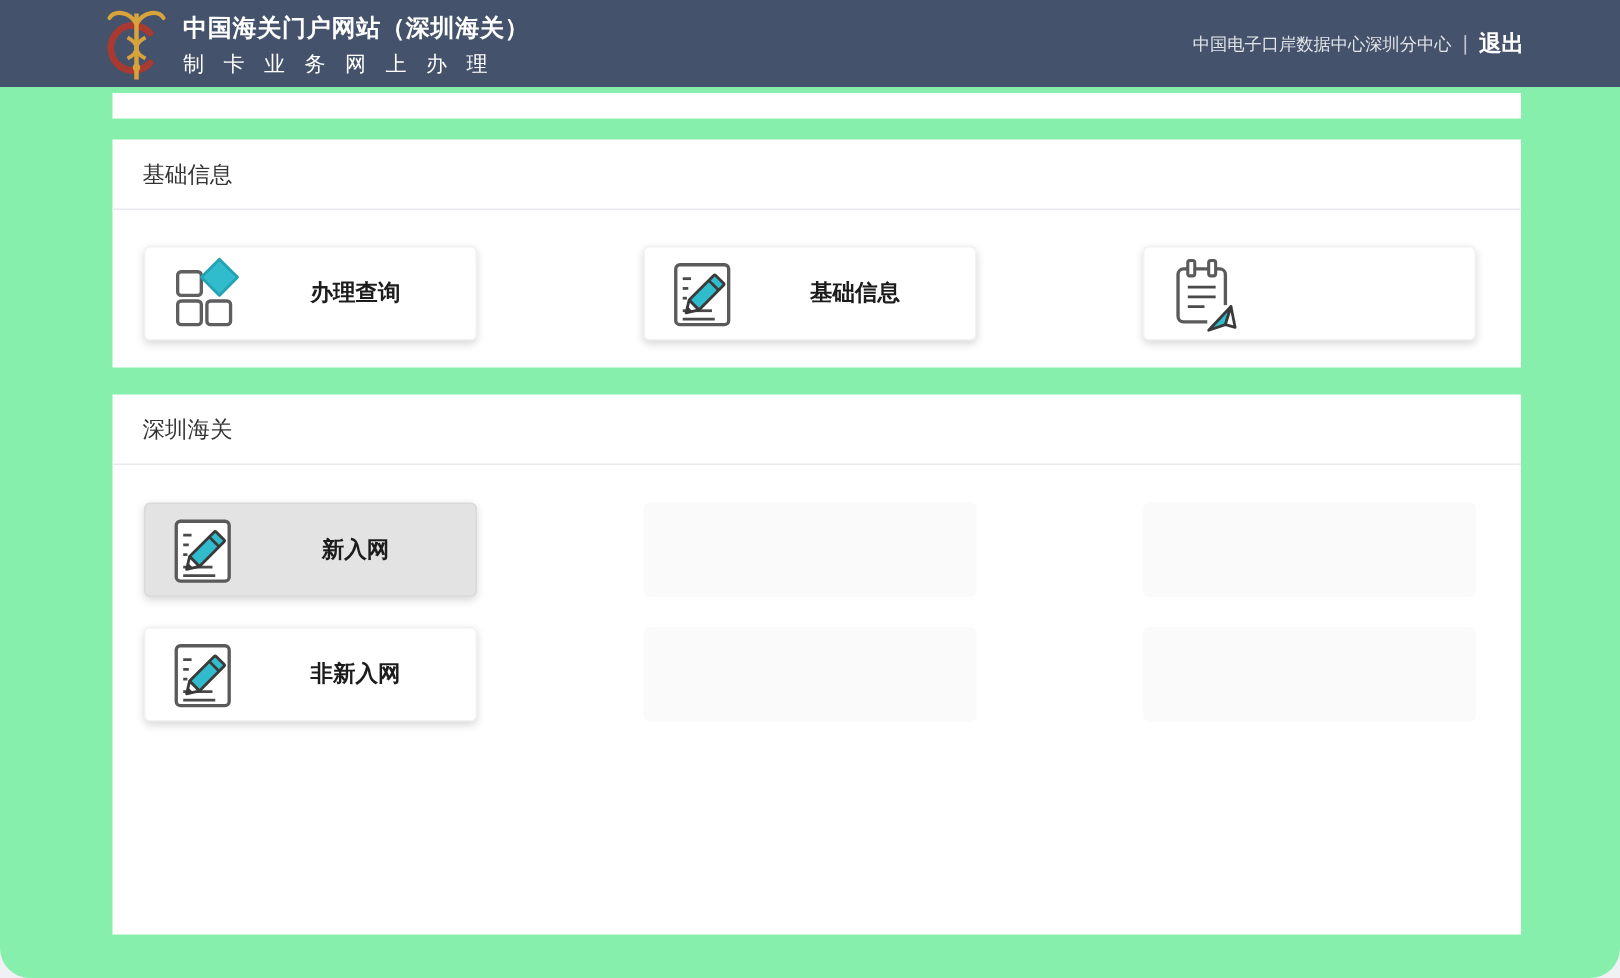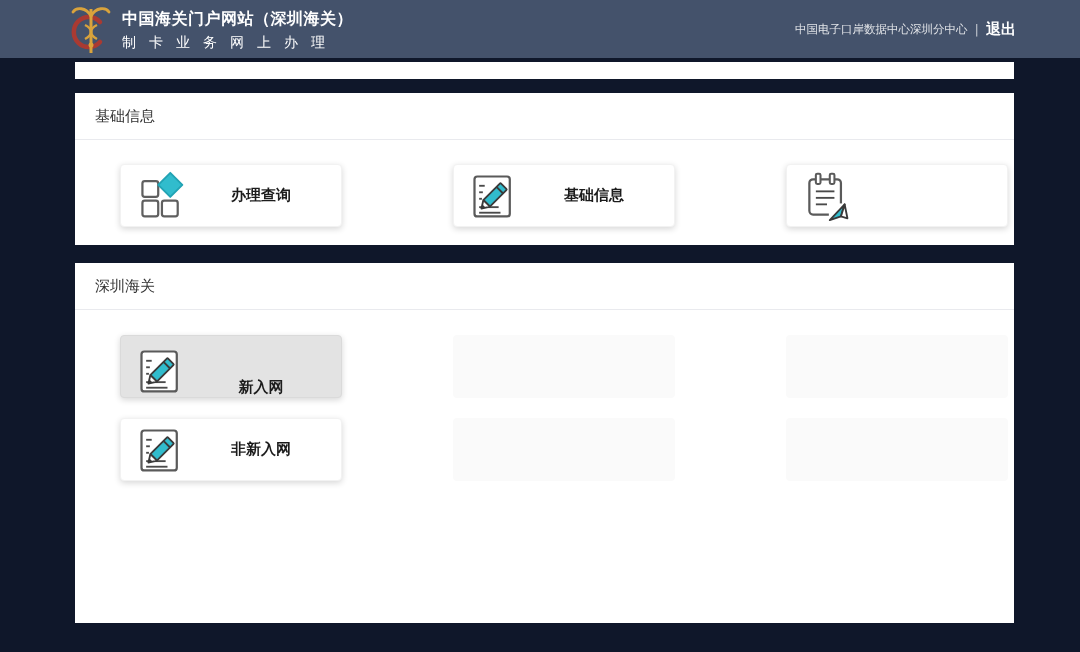--- a/index.html
+++ b/index.html
@@ -1,43 +1,43 @@
 <!DOCTYPE html>
 <html><head>
 <meta charset="utf-8">
 <style>
   * { margin:0; padding:0; box-sizing:border-box; }
   html,body { width:1080px; height:652px; overflow:hidden;
     font-family:"DejaVu Sans","Liberation Sans",sans-serif; background:#eff1f4; }
-  .stage { position:relative; width:1080px; height:652px; background:#0f172a; }
+  .stage { position:relative; width:1080px; height:652px; background:#86efac;border-radius:20px; }
 
   
   .header { position:absolute; top:0; left:0; width:1080px; height:58px; background:#44526b; }
   .logo { position:absolute; left:64px; top:3px; width:52px; height:52px; }
   .titles { position:absolute; left:122px; top:9px; }
   .title { font-size:16px; font-weight:bold; color:#ffffff; letter-spacing:0.5px; white-space:nowrap; }
   .subtitle { font-size:14px; font-weight:normal; color:#ffffff; letter-spacing:13px; margin-top:4px; white-space:nowrap; }
   .header-right { position:absolute; right:64px; top:0; height:58px; display:flex; align-items:center; white-space:nowrap;text-align:right; }
   .org { font-size:11.5px; color:rgba(255,255,255,0.85); }
   .hsep { margin:0 7px; font-size:13px; color:rgba(255,255,255,0.65); }
   .logout { font-size:15px; color:#ffffff; cursor:pointer;font-weight:bold; }
 
   
   .strip { position:absolute; left:75px; top:62px; width:939px; height:17px; background:#ffffff; }
   .card { position:absolute; left:75px; width:939px; background:#ffffff; }
   .card-basic { top:93px; height:152px; }
   .card-business { top:263px; height:360px; }
   .section-header { height:47px; line-height:47px; padding-left:20px; font-size:15px;
     color:#333333; border-bottom:1px solid #e9eaee; }
   .btn-grid { display:grid; grid-template-columns:repeat(3,222px); column-gap:111px;
-    row-gap:20px; padding:24px 0 0 21px;margin-left:24px; }
+    row-gap:20px; padding:24px 0 0 21px; }
   .card-business .btn-grid { padding-top:25px; }
   .tile-btn { height:63px; border-radius:4px; background:#ffffff; border:1px solid #f2f2f2;
     box-shadow:0 2px 6px rgba(0,0,0,0.16); display:flex; align-items:center; cursor:pointer; }
-  .tile-btn.active { background:#e3e3e3; border-color:#dadada;align-items:flex-end; }
+  .tile-btn.active { background:#e3e3e3; border-color:#dadada; }
   .tile-icon { width:52px; height:52px; margin-left:14px; flex:none; }
   .tile-label { flex:1; text-align:center; font-size:15px; font-weight:bold; color:#1c1c1c; padding-right:6px; }
   .placeholder { height:63px; border-radius:4px; background:#fafafa; }
 </style>
 </head>
 <body>
 
 <div class="stage">
 
   <div class="header">

